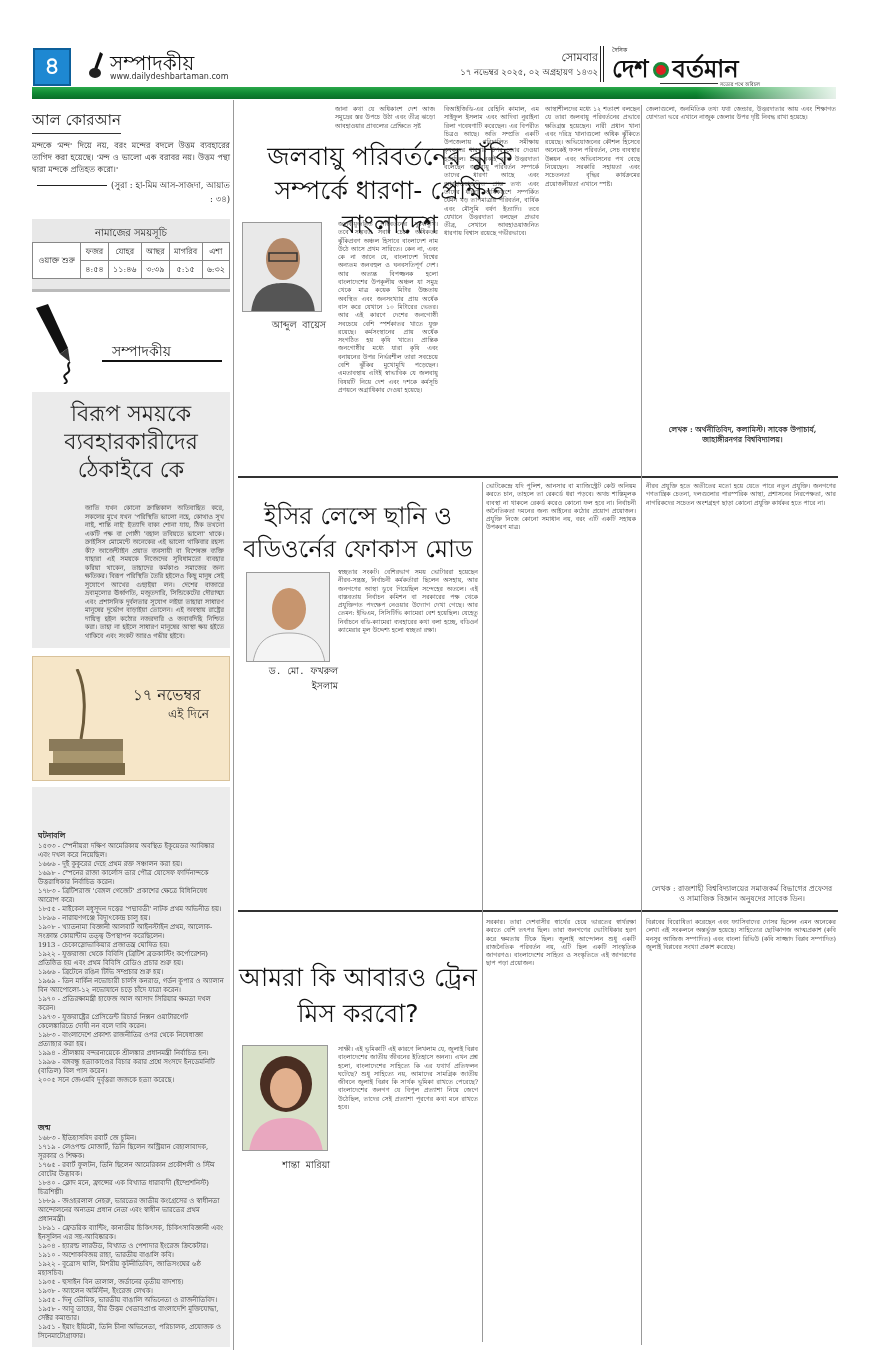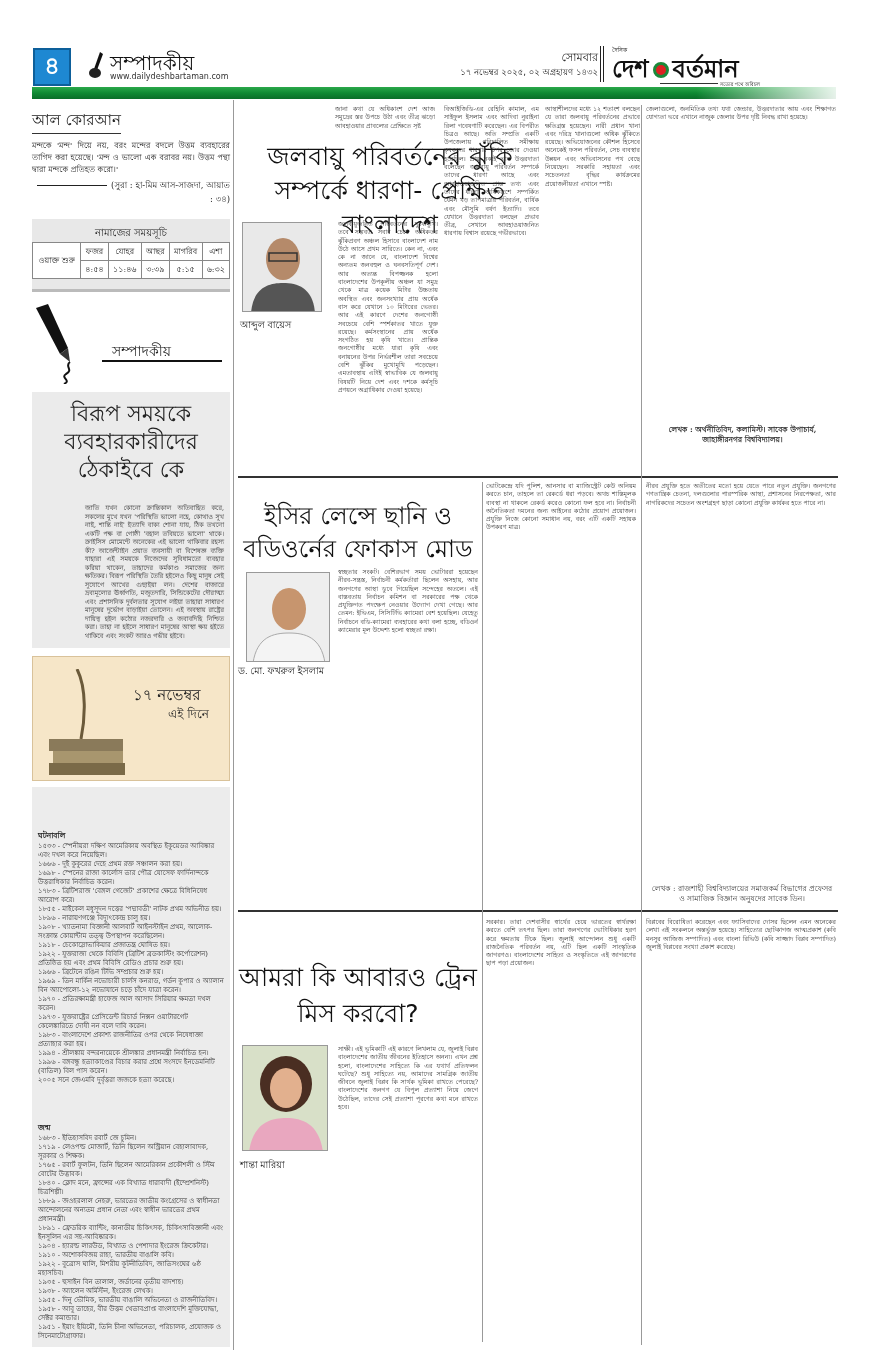--- a/index.html
+++ b/index.html
@@ -40,21 +40,21 @@
   .today-date { position: absolute; left: 100px; top: 26px; font: 15px "DejaVu Sans", sans-serif; }
   .today-sub { position: absolute; left: 135px; top: 48px; font: 12px "DejaVu Sans", sans-serif; }
   .books-icon { position: absolute; left: 14px; top: 12px; width: 80px; height: 108px; }
   .events-box { background: #ececec; padding: 6px; margin-top: 6px; }
   .events-heading { font-size: 7.5px; font-weight: bold; margin-top: 37px; }
   .event { font-size: 6.8px; line-height: 9px; color: #333; }
   .vrule { position: absolute; border-left: 1px solid #999; }
   .hrule { position: absolute; border-top: 2px solid #333; }
   .headline { position: absolute; font-family: "DejaVu Sans", sans-serif; color: #111; text-align: center; }
   .photo { position: absolute; background: #ddd; border: 1px solid #999; overflow: hidden; }
-  .photo-caption { position: absolute; font-size: 9.5px; text-align: left; font-family: Liberation Sans, sans-serif; }
+  .photo-caption { position: absolute; font-size: 9.5px; text-align: right; font-family: Liberation Mono, monospace; }
   .txtcol { position: absolute; font-size: 6.2px; line-height: 8.3px; text-align: justify; color: #333; overflow: hidden; }
   .author-note { position: absolute; font-size: 7.5px; line-height: 10px; text-align: center; color: #333; }
 </style>
 </head>
 <body>
 
 <div class="masthead">
   <div class="page-no">৪</div>
   <svg class="section-icon" viewBox="0 0 18 28">
       <path d="M12 0 L15 2 L9 18 L6 17 Z" fill="#111"></path>
@@ -132,21 +132,21 @@
 
   <div class="events-box">
     <div class="events-heading">ঘটনাবলি</div>
     <div class="event">১৫৩৩ - স্পেনীয়রা দক্ষিণ আমেরিকায় অবস্থিত ইকুয়েডর আবিষ্কার এবং দখল করে নিয়েছিল।</div>
     <div class="event">১৬৬৬ - দুই কুকুরের দেহে প্রথম রক্ত সঞ্চালন করা হয়।</div>
     <div class="event">১৬৯৮ - স্পেনের রাজা কার্লোস তার পৌত্র যোসেফ ফার্দিনান্দকে উত্তরাধিকার নির্বাচিত করেন।</div>
     <div class="event">১৭৮৩ - ব্রিটিশরাজ 'বেঙ্গল গেজেট' প্রকাশের ক্ষেত্রে বিধিনিষেধ আরোপ করে।</div>
     <div class="event">১৮৫৫ - মাইকেল মধুসূদন দত্তের 'পদ্মাবতী' নাটক প্রথম অভিনীত হয়।</div>
     <div class="event">১৮৯৬ - নারায়ণগঞ্জে বিদ্যুৎকেন্দ্র চালু হয়।</div>
     <div class="event">১৯০৮ - খ্যাতনামা বিজ্ঞানী আলবার্ট আইনস্টাইন প্রথম, আলোক-সংক্রান্ত কোয়ান্টাম তত্ত্ব উপস্থাপন করেছিলেন।</div>
-    <div class="event">১৯১৮ - চেকোস্লোভাকিয়ার প্রজাতন্ত্র ঘোষিত হয়।</div>
+    <div class="event">1913 - চেকোস্লোভাকিয়ার প্রজাতন্ত্র ঘোষিত হয়।</div>
     <div class="event">১৯২২ - যুক্তরাজ্য থেকে বিবিসি (ব্রিটিশ ব্রডকাস্টিং কর্পোরেশন) প্রতিষ্ঠিত হয় এবং প্রথম বিবিসি রেডিও প্রচার শুরু হয়।</div>
     <div class="event">১৯৬৬ - ব্রিটেনে রঙিন টিভি সম্প্রচার শুরু হয়।</div>
     <div class="event">১৯৬৯ - তিন মার্কিন নভোচারী চার্লস কনরাড, গর্ডন কুপার ও অ্যালান বিন অ্যাপোলো-১২ নভোযানে চড়ে চাঁদে যাত্রা করেন।</div>
     <div class="event">১৯৭০ - প্রতিরক্ষামন্ত্রী হাফেজ আল আসাদ সিরিয়ার ক্ষমতা দখল করেন।</div>
     <div class="event">১৯৭৩ - যুক্তরাষ্ট্রের প্রেসিডেন্ট রিচার্ড নিক্সন ওয়াটারগেট কেলেঙ্কারিতে দোষী নন বলে দাবি করেন।</div>
     <div class="event">১৯৮৩ - বাংলাদেশে প্রকাশ্য রাজনীতির ওপর থেকে নিষেধাজ্ঞা প্রত্যাহার করা হয়।</div>
     <div class="event">১৯৯৪ - শ্রীলঙ্কায় বন্দরনায়েকে শ্রীলঙ্কার প্রধানমন্ত্রী নির্বাচিত হন।</div>
     <div class="event">১৯৯৬ - বঙ্গবন্ধু হত্যাকাণ্ডের বিচার করার প্রশ্নে সংসদে ইনডেমনিটি (বাতিল) বিল পাস করেন।</div>
     <div class="event">২০০৫ সনে জেএমবি দুর্বৃত্তরা জজকে হত্যা করেছে।</div>
     <div class="events-heading">জন্ম</div>

